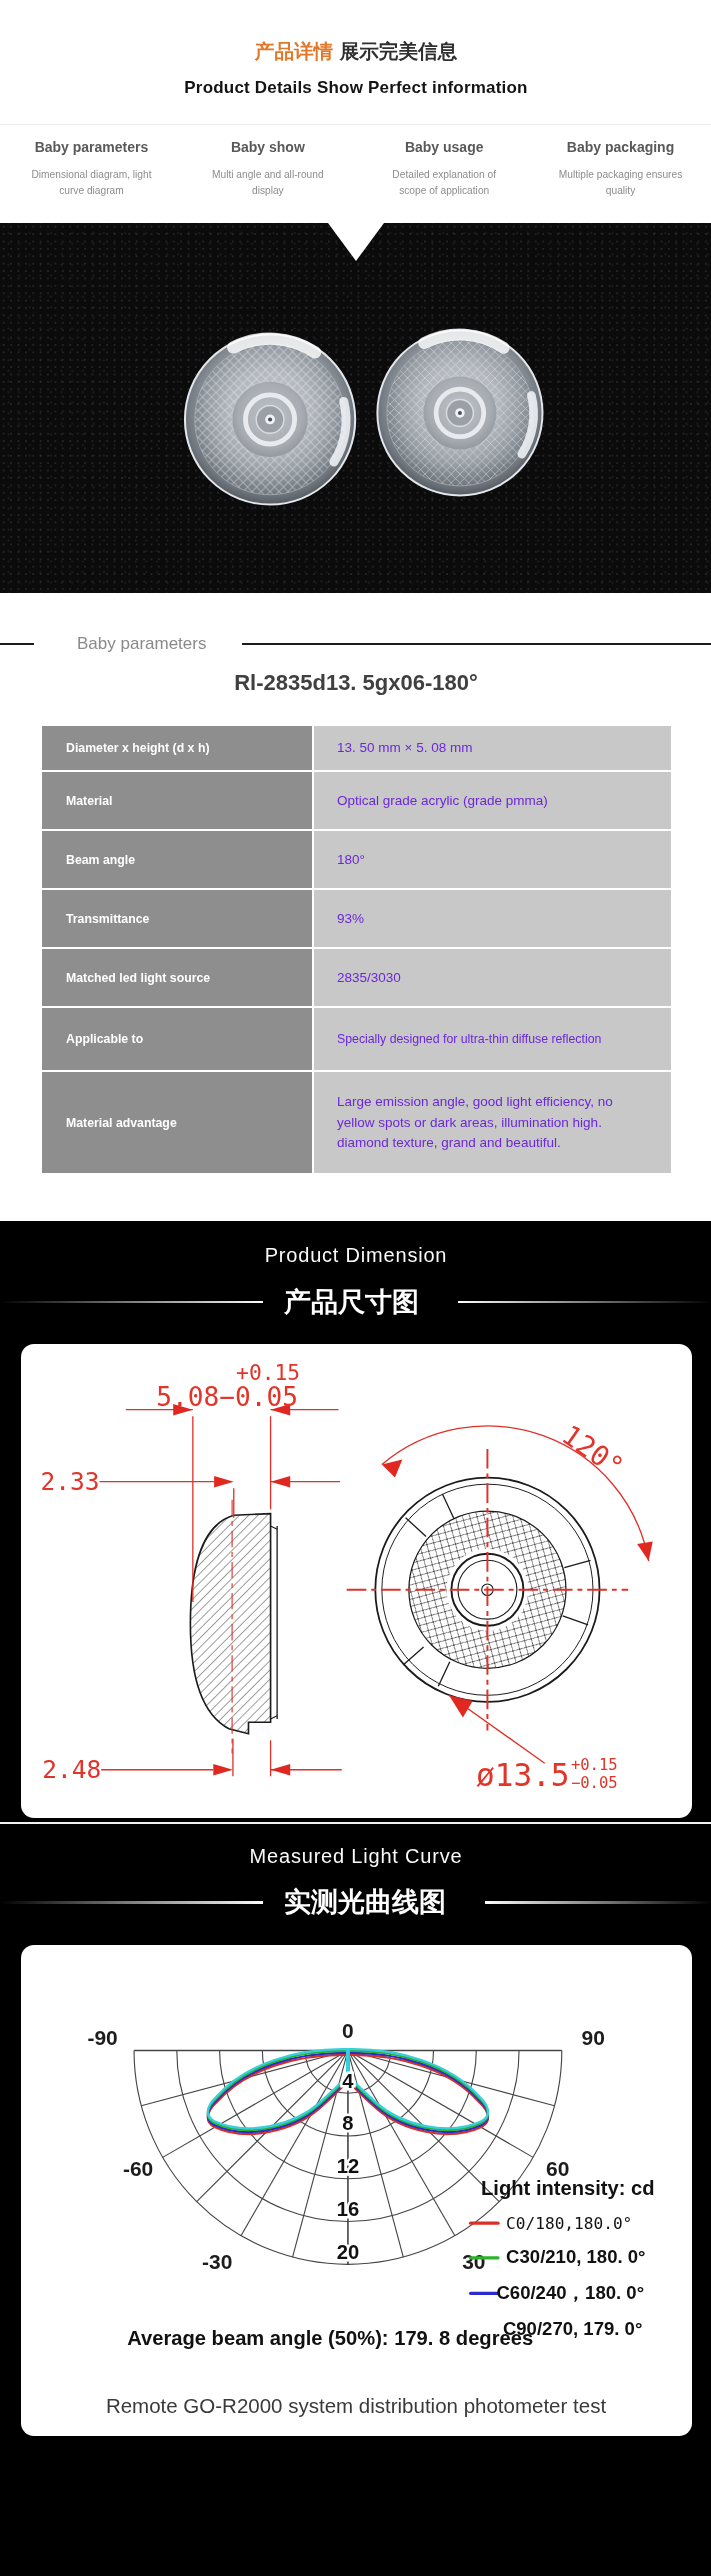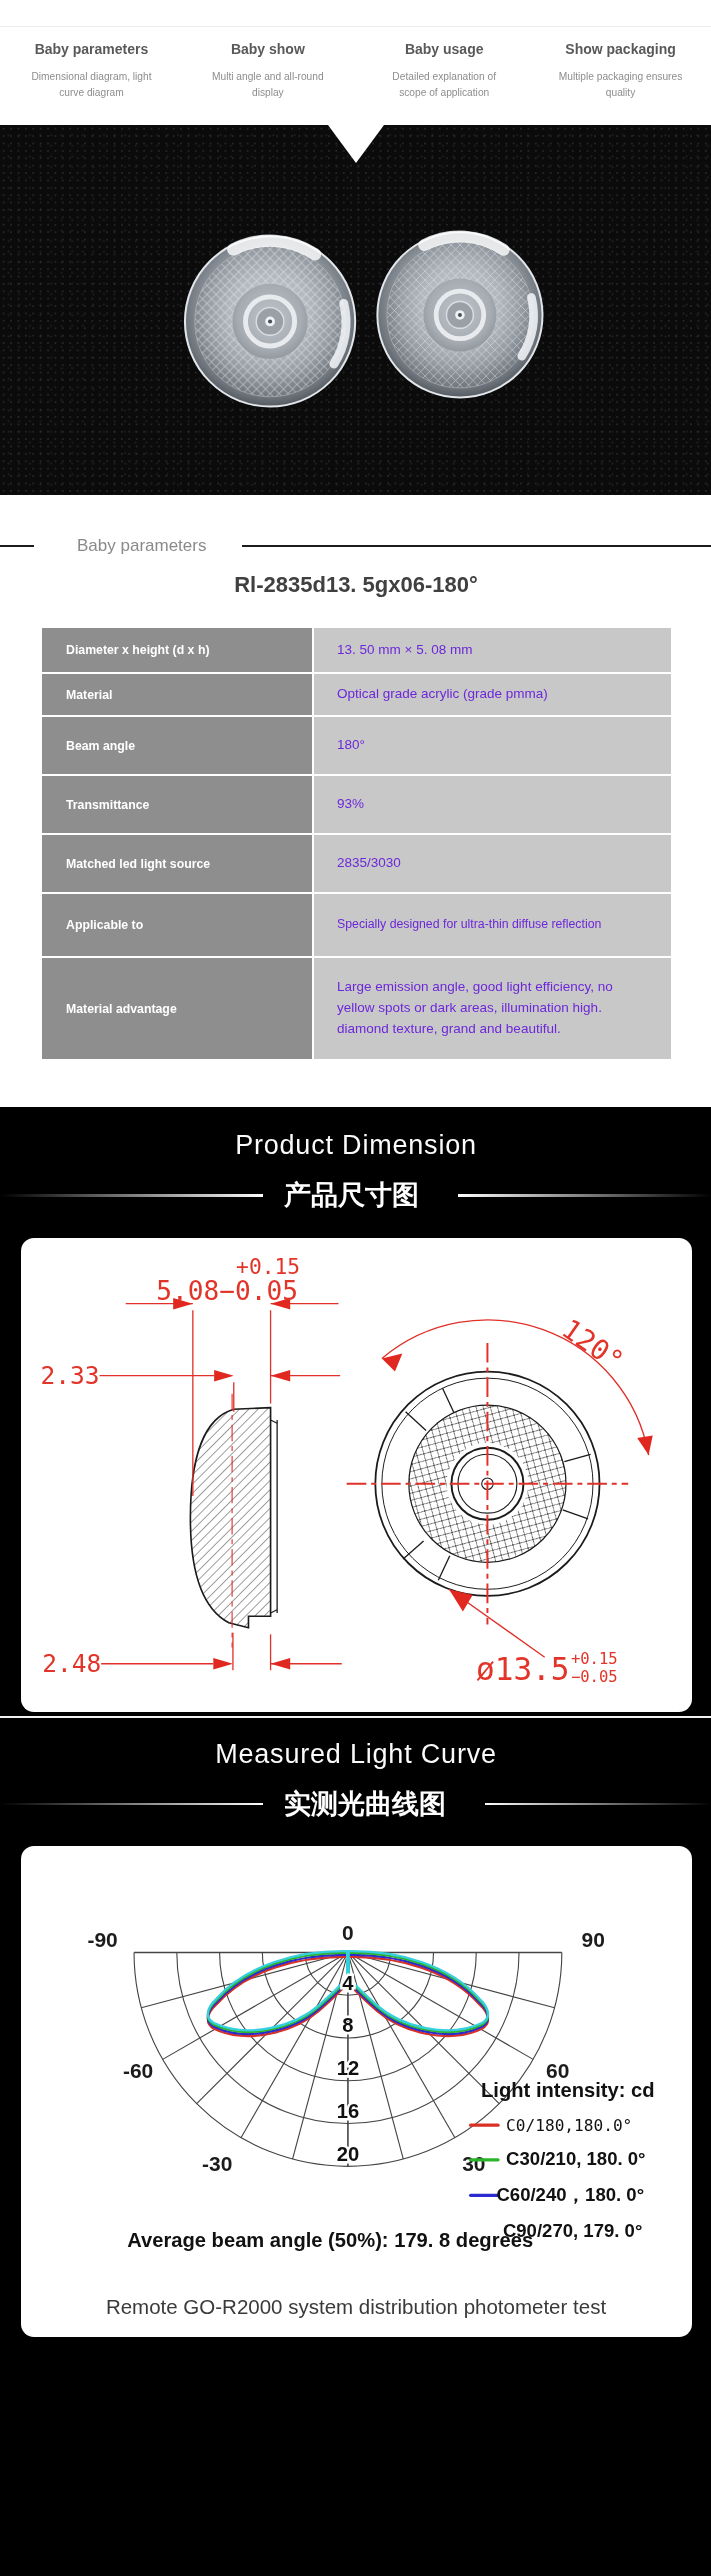--- a/index.html
+++ b/index.html
@@ -30,21 +30,21 @@
   .pd-dash{width:34px;height:1.6px;background:#1c1c1c;}
   .pd-label{margin:0 36px 0 43px;font-size:17px;color:#8a8a8a;white-space:nowrap;}
   .pd-line{flex:1;height:1.6px;background:#1c1c1c;}
   .model{margin-top:16.4px;text-align:center;font-size:22px;font-weight:700;color:#404040;}
   
   table.spec{margin:28px auto 0;border-collapse:separate;border-spacing:2.5px;width:633px;}
   td.k{width:245px;background:#8e8e8e;color:#fff;font-weight:700;font-size:12.3px;padding-left:24.5px;}
   td.v{background:#c8c8c8;color:#6d28d9;font-size:13.5px;padding:9.8px 24.5px 9.8px 23px;line-height:1.55;}
   
   .dark{flex:1;background:#000;margin-top:46px;padding-top:23px;}
-  .dk-en{text-align:center;color:#fafafa;font-size:27px;font-weight:400;letter-spacing:0.8px;}
+  .dk-en{text-align:center;color:#fafafa;font-size:20px;font-weight:400;letter-spacing:0.8px;}
   .zh-row{display:flex;align-items:center;margin-top:16.4px;}
   .sline{height:2.5px;}
   .sline.l{flex:0 0 263px;background:linear-gradient(90deg,rgba(255,255,255,0),#8c8c8c 55%,#fdfdfd);}
   .sline.r{flex:1;margin-left:39px;background:linear-gradient(270deg,rgba(255,255,255,0),#8c8c8c 55%,#fdfdfd);}
   .zh{margin-left:21px;color:#fff;font-size:27px;font-weight:700;white-space:nowrap;}
   .card{margin:24.5px 20.5px 0;background:#fff;border-radius:13px;overflow:hidden;}
   .hair2{height:1.6px;background:#f1f1f1;margin-top:4.1px;}
   .mlc{padding-top:21px;}
   .chart-card{padding:11.5px 0 18px;}
   .chart-svg{display:block;margin:0 auto;}
@@ -55,37 +55,43 @@
   .rl{paint-order:stroke;stroke:#fff;stroke-width:6px;fill:#111;font-weight:700;font-size:25px;}
   .al{fill:#1c1c1c;font-weight:600;font-size:26px;}
   .lgd{fill:#111;font-weight:600;font-size:23px;}
   .lgd-mono{fill:#111;font-family:"DejaVu Sans Mono",monospace;font-size:20px;}
 </style>
 </head>
 <body>
 
 <div class="page">
 
+  <div class="hdr">
+    <div class="hdr-line1">
+      <span class="tag">产品详情</span><span class="tagsuf">展示完美信息</span>
+    </div>
+    <div class="hdr-en">Product Details Show Perfect information</div>
+  </div>
   <div class="hairline"></div>
 
   <div class="feats">
     <div class="feat">
       <div class="f-title">Baby parameters</div>
       <div class="f-desc">Dimensional diagram, light curve diagram</div>
     </div>
     <div class="feat">
       <div class="f-title">Baby show</div>
       <div class="f-desc">Multi angle and all-round display</div>
     </div>
     <div class="feat">
       <div class="f-title">Baby usage</div>
       <div class="f-desc">Detailed explanation of scope of application</div>
     </div>
     <div class="feat">
-      <div class="f-title">Show packaging</div>
+      <div class="f-title">Baby packaging</div>
       <div class="f-desc">Multiple packaging ensures quality</div>
     </div>
   </div>
 
   <div class="photo">
     <svg class="lenses" width="712" height="370" viewBox="0 0 870 452">
       <defs>
         <radialGradient id="lensG" cx="50%" cy="45%" r="60%">
           <stop offset="0%" stop-color="#c9cdd2"></stop>
             <stop offset="40%" stop-color="#b2b7bd"></stop>
@@ -132,21 +138,21 @@
     <span class="pd-line"></span>
   </div>
   <div class="model">Rl-2835d13. 5gx06-180°</div>
 
   <table class="spec">
     <tbody>
       <tr style="height:44px">
         <td class="k">Diameter x height (d x h)</td>
         <td class="v">13. 50 mm × 5. 08 mm</td>
       </tr>
-      <tr style="height:40px">
+      <tr style="height:57px">
         <td class="k">Material</td>
         <td class="v">Optical grade acrylic (grade pmma)</td>
       </tr>
       <tr style="height:57px">
         <td class="k">Beam angle</td>
         <td class="v">180°</td>
       </tr>
       <tr style="height:57px">
         <td class="k">Transmittance</td>
         <td class="v">93%</td>

